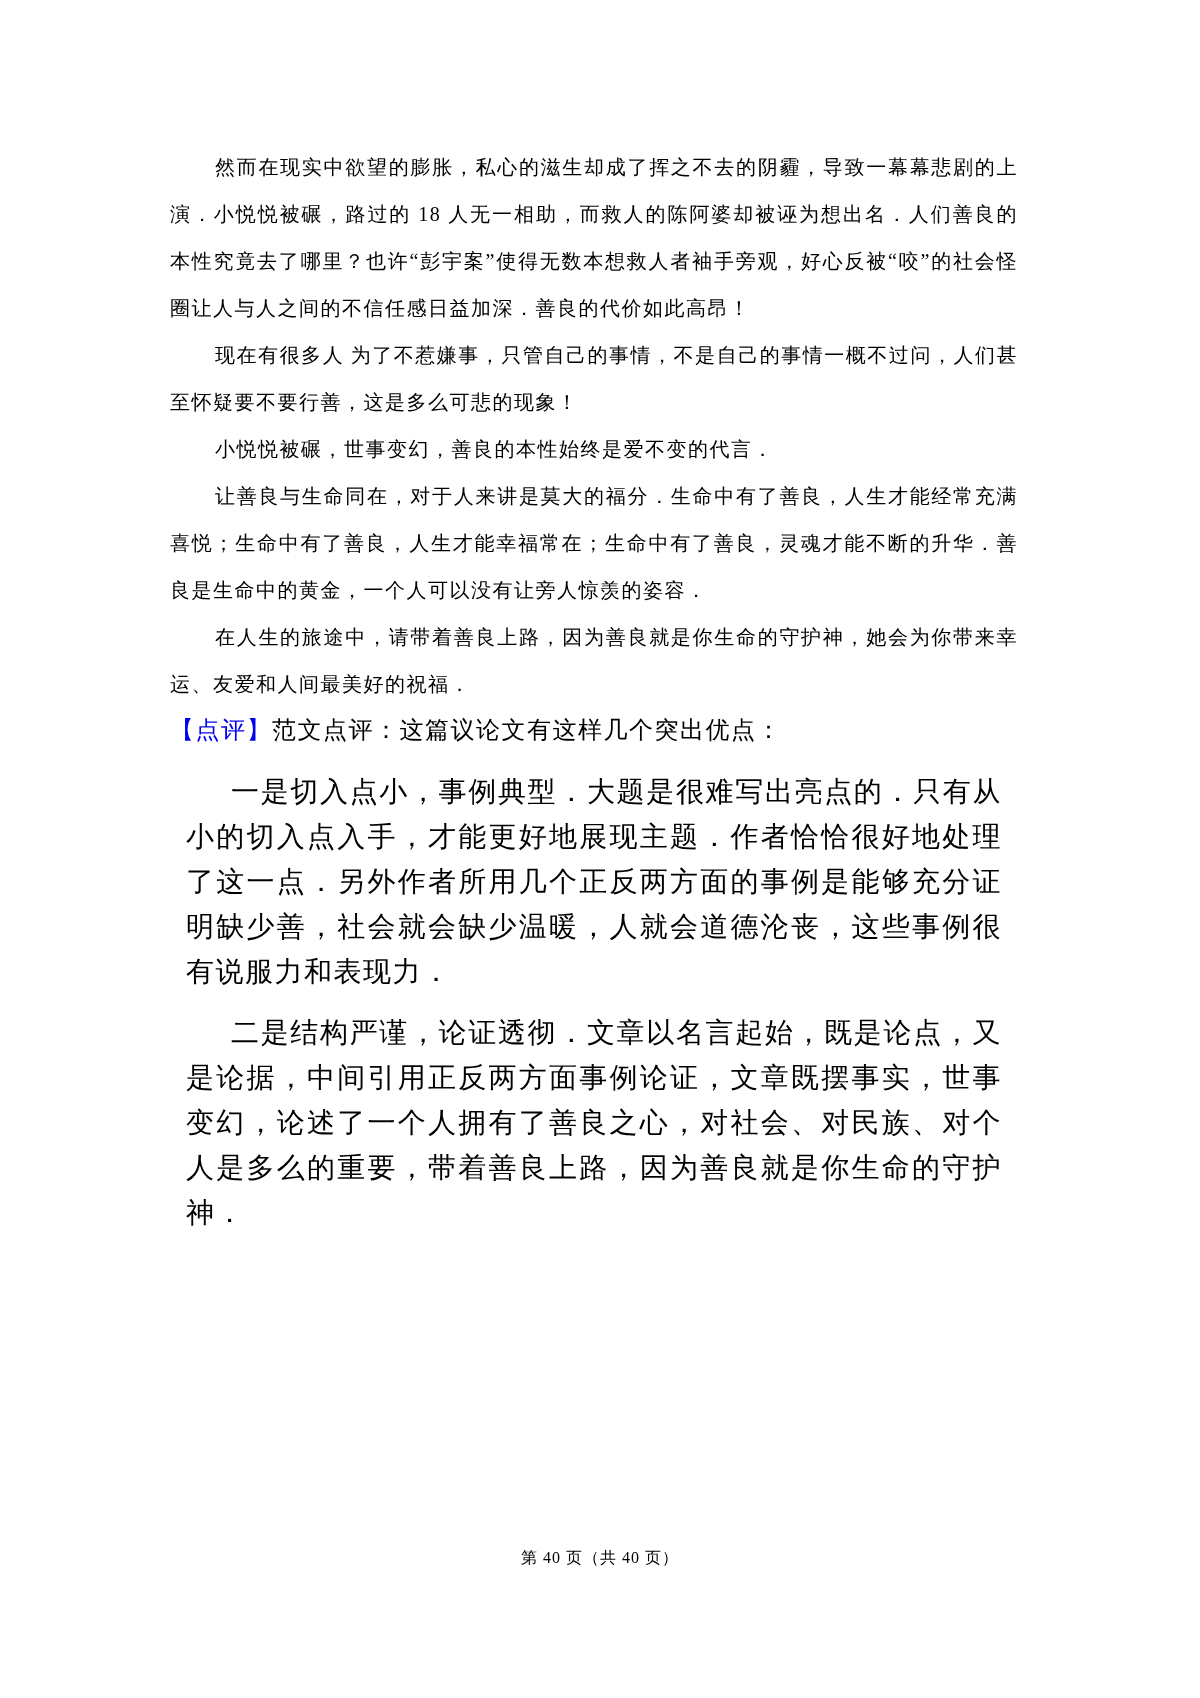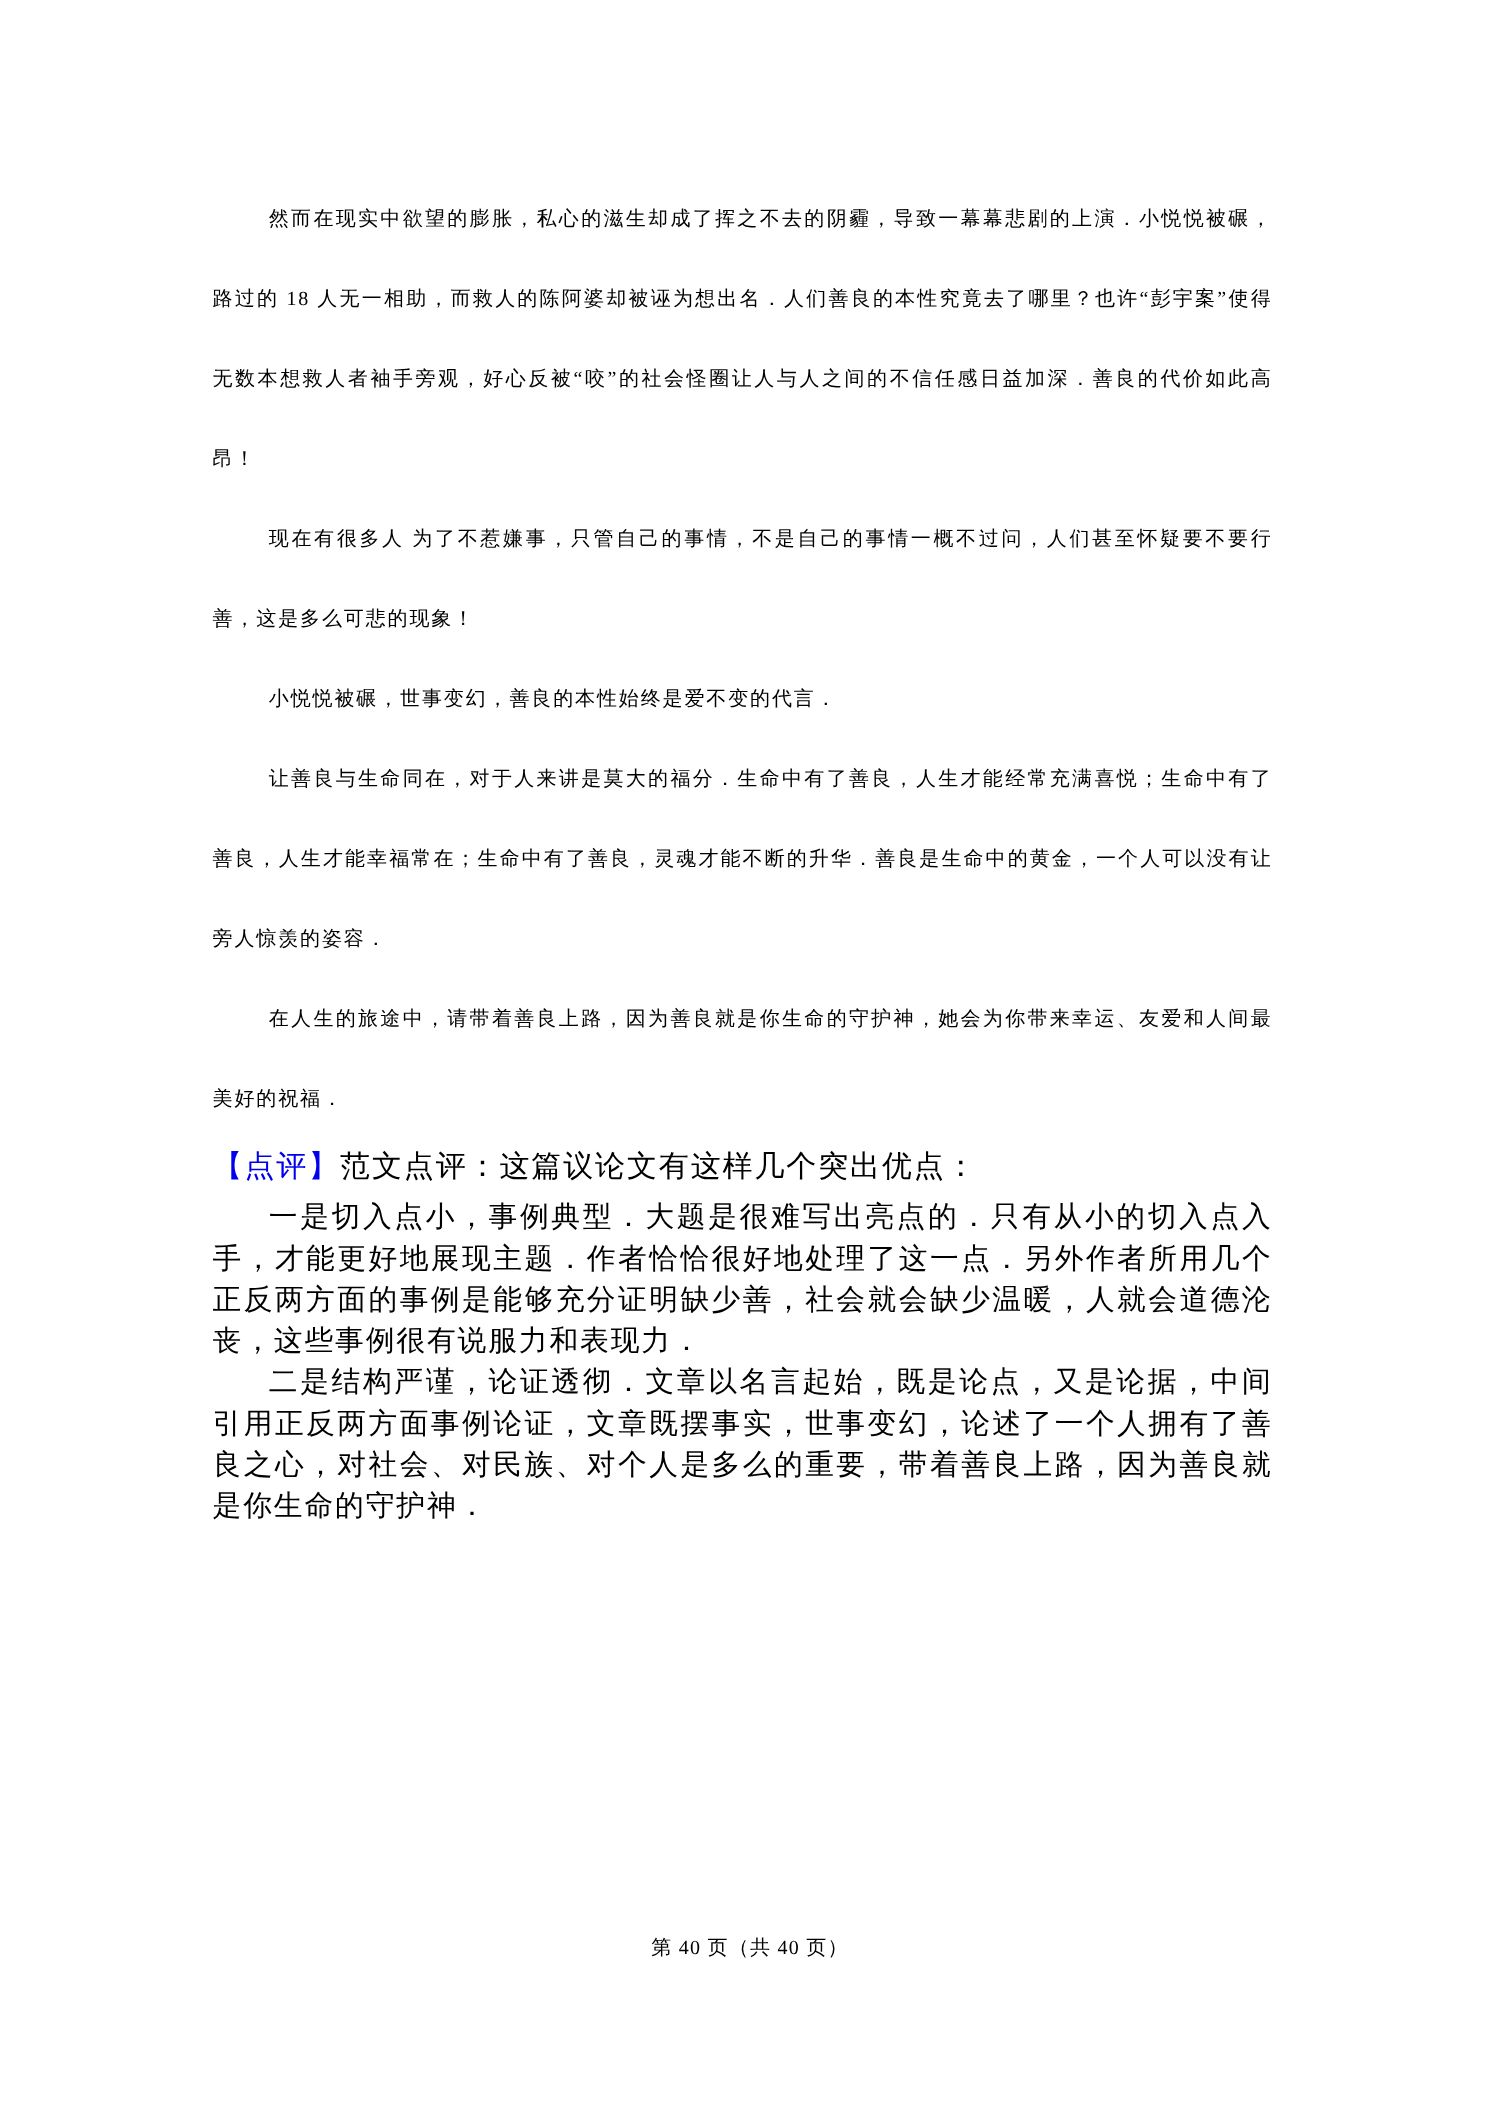--- a/index.html
+++ b/index.html
@@ -19,39 +19,39 @@
   .content {
     position: absolute;
     left: 170px;
     top: 144px;
     width: 848px;
     text-align: justify;
     text-justify: inter-character;
   }
   .body-para {
     margin: 0;
-    font-size: 16px;
-    line-height: 64px;
+    font-size: 20px;
+    line-height: 47px;
     text-indent: 45px;
     letter-spacing: 1.5px;
   }
   .comment-intro {
     margin: 0;
     font-size: 24px;
     line-height: 45px;
     text-indent: 0;
     letter-spacing: 1.5px;
   }
   .comment-label {
     color: #0000ee;
   }
   .comment-para {
-    margin: 0;
-    font-size: 23px;
-    line-height: 33px;
+    margin: 16px;
+    font-size: 28px;
+    line-height: 45px;
     text-indent: 45px;
     letter-spacing: 1.5px;
   }
   .footer {
     position: absolute;
     top: 1548px;
     left: 0;
     width: 100%;
     text-align: center;
     font-size: 16px;

